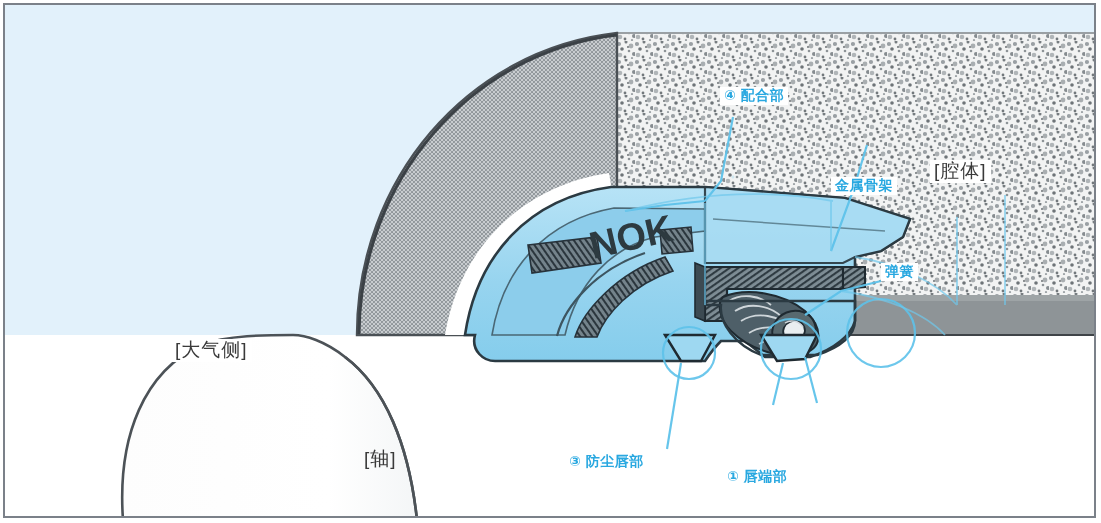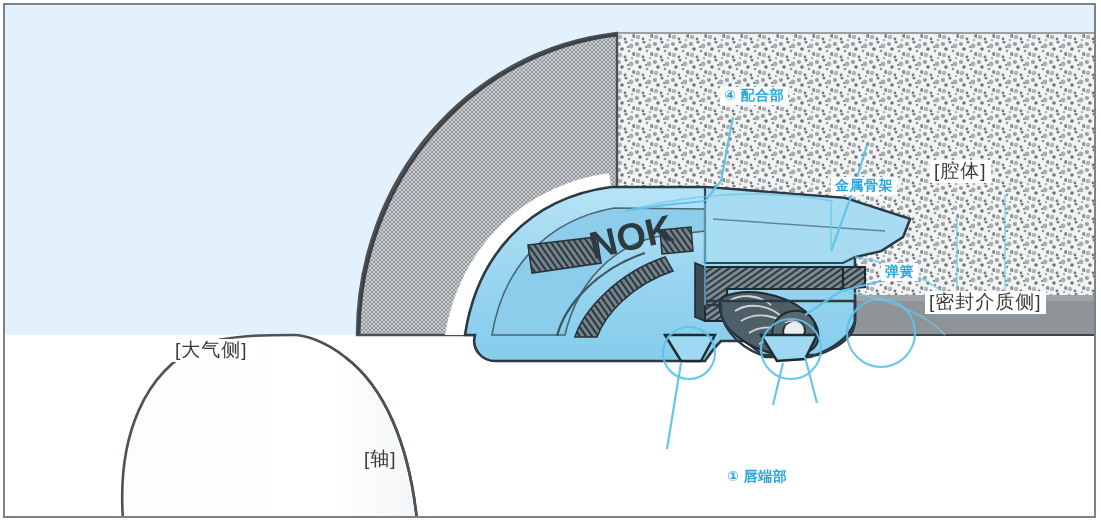--- a/index.html
+++ b/index.html
@@ -269,23 +269,23 @@
 
     <div class="lbl lbl-blue" style="left:715px; top:82px;">④ 配合部</div>
 
     <div class="lbl lbl-blue" style="left:826px; top:124px;margin-top:48px;">金属骨架</div>
 
     <div class="lbl lbl-blue" style="left:876px; top:258px;">弹簧</div>
 
 
     <div class="lbl lbl-blue" style="left:718px; top:463px;">① 唇端部</div>
 
+    <div class="lbl lbl-blue" style="left:560px; top:448px;">③ 防尘唇部</div>
 
     <div class="lbl lbl-dark" style="left:166px; top:286px;margin-top:48px;">[大气侧]</div>
 
     <div class="lbl lbl-dark" style="left:925px; top:155px;text-align:right;">[腔体]</div>
 
-    <div class="lbl lbl-dark" style="left:920px; top:286px;">[密封介质侧]</div>
 
     <div class="lbl lbl-dark lbl-nobg" style="left:355px; top:443px;">[轴]</div>
 
   </div>
 </div>
 
 </body></html>

